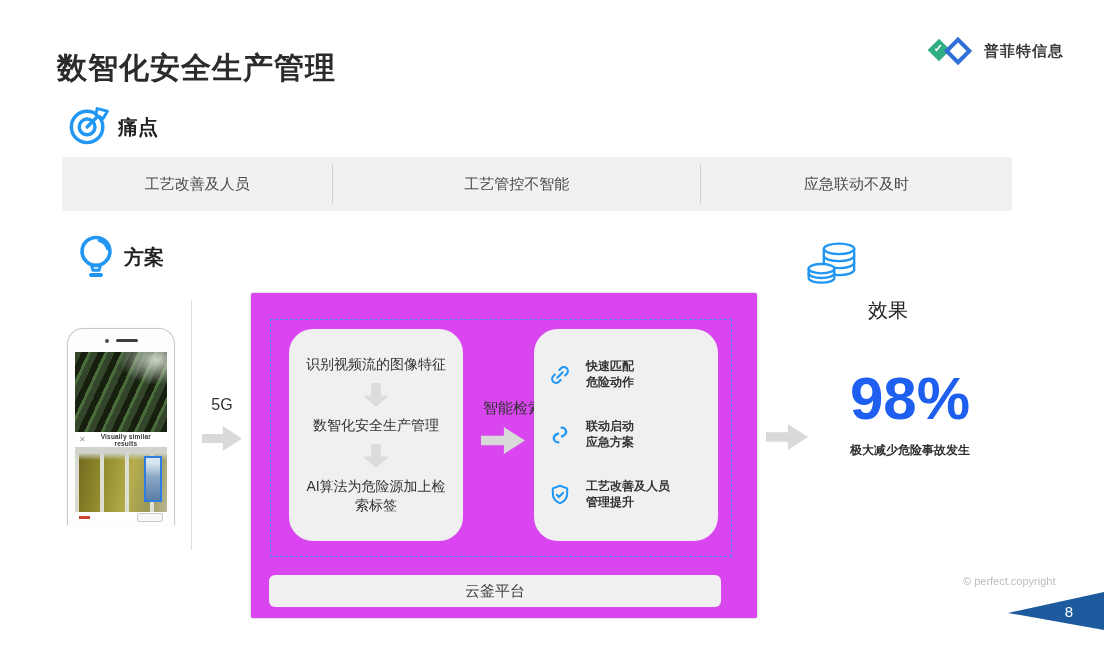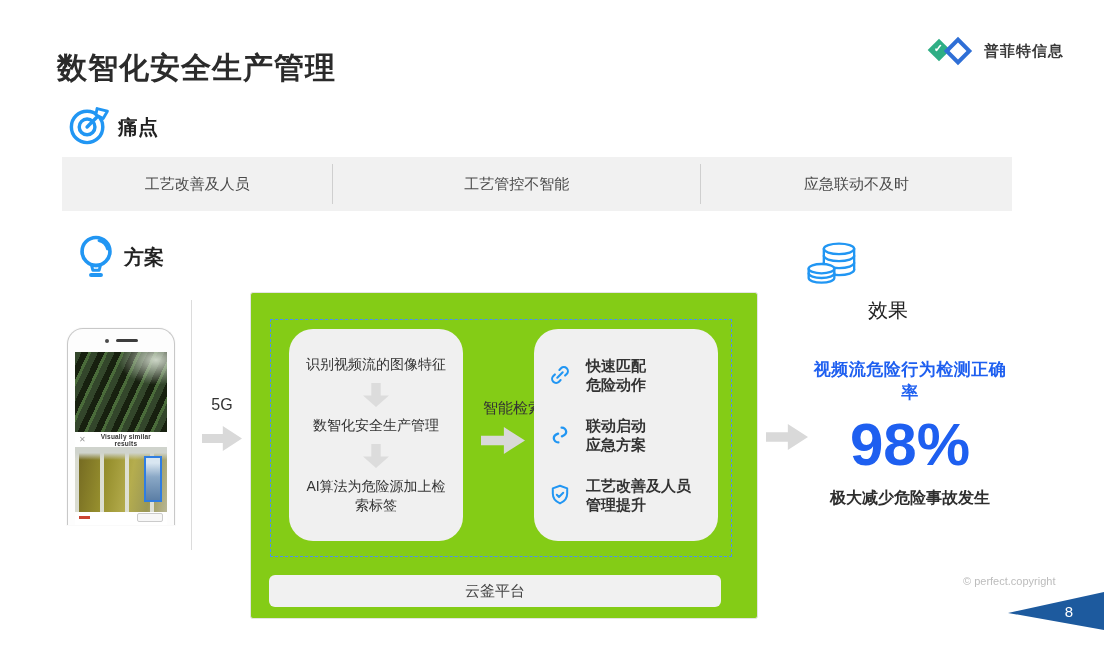--- a/index.html
+++ b/index.html
@@ -48,39 +48,39 @@
   .red-tag{width:11px;height:3px;background:#cc4433;}
   .foot-btn{width:24px;height:7px;border:1px solid #cbcbcb;border-radius:2px;background:#f7f7f7;}
 
   .vline{left:191px;top:300px;width:1px;height:250px;background:#dcdcdc;}
 
   .fiveg{left:198px;top:396px;width:48px;text-align:center;font-size:16px;color:#333;}
   .arrow-right{background:#d9d9d9;clip-path:polygon(0 32%,52% 32%,52% 0,100% 50%,52% 100%,52% 68%,0 68%);}
   .arrow-down{background:#dcdcdc;clip-path:polygon(32% 0,68% 0,68% 52%,100% 52%,50% 100%,0 52%,32% 52%);}
 
   
-  .panel{left:250px;top:292px;width:506px;height:325px;background:#84cc16;border:1px solid #e4e4e4;border-radius:3px;}
+  .panel{left:250px;top:292px;width:506px;height:325px;background:#d946ef;border:1px solid #e4e4e4;border-radius:3px;}
   .dashed-box{position:absolute;left:19px;top:26px;width:460px;height:236px;border:1.5px dashed #4a90f5;}
   .flow-box{position:absolute;left:38px;top:36px;width:174px;height:212px;background:#f0f0f0;border-radius:24px;
       display:flex;flex-direction:column;align-items:center;justify-content:space-between;
       padding:26px 12px;box-sizing:border-box;}
   .flow-step{font-size:14px;color:#333;text-align:center;line-height:1.35;}
   .mid-label{position:absolute;left:212px;top:106px;width:100px;text-align:center;font-size:15px;color:#333;}
   .cap-box{position:absolute;left:283px;top:36px;width:184px;height:212px;background:#f0f0f0;border-radius:24px;
       display:flex;flex-direction:column;justify-content:space-around;padding:16px 14px;box-sizing:border-box;}
   .cap-row{display:flex;align-items:center;gap:14px;}
-  .cap-text{font-size:15px;font-weight:600;color:#333;line-height:1.3;}
+  .cap-text{font-size:12px;font-weight:600;color:#333;line-height:1.3;}
   .platform-bar{position:absolute;left:18px;top:282px;width:452px;height:32px;background:#f1f1f1;border-radius:6px;
       display:flex;align-items:center;justify-content:center;font-size:15px;color:#444;}
 
   
   .result-block{left:806px;top:358px;width:208px;text-align:center;}
   .result-head{font-size:17px;font-weight:700;color:#1e5ff0;letter-spacing:.5px;}
   .result-value{font-size:60px;font-weight:700;color:#1e5ff0;margin-top:8px;line-height:1.1;}
-  .result-cap{font-size:16px;font-weight:700;color:#2e2e2e;margin-top:10px;}
+  .result-cap{font-size:12px;font-weight:700;color:#2e2e2e;margin-top:10px;}
 
   .copyright{left:963px;top:575px;font-size:11px;color:#bcbcbc;}
   .page-arrow{left:1008px;top:592px;width:96px;height:38px;background:#1d5a9e;
       clip-path:polygon(0 55%,100% 0,100% 100%);display:flex;align-items:center;justify-content:center;
       padding-left:26px;box-sizing:border-box;color:#fff;font-size:15px;}
 
   svg.icon{display:block;}
 </style>
 </head>
 <body>
@@ -215,21 +215,20 @@
       <path d="M4 26 v8 a11 4 0 0 0 22 0 v-8" fill="#fff"></path>
       <path d="M4 30 a11 4 0 0 0 22 0"></path>
       <ellipse cx="15" cy="26" rx="11" ry="4" fill="#fff"></ellipse>
     </svg>
   </div>
   <div class="abs sec-label light" style="left:868px;top:252px;margin-top:45px;">效果</div>
 
   <div class="abs arrow-right" style="left:766px;top:424px;width:42px;height:26px;"></div>
 
   <div class="abs result-block">
-    <div class="result-head">视频流危险行为检测正确率</div>
     <div class="result-value">98%</div>
     <div class="result-cap">极大减少危险事故发生</div>
   </div>
 
   <div class="abs copyright">© perfect.copyright</div>
   <div class="abs page-arrow">
     <span>8</span>
   </div>
 
 </div>

